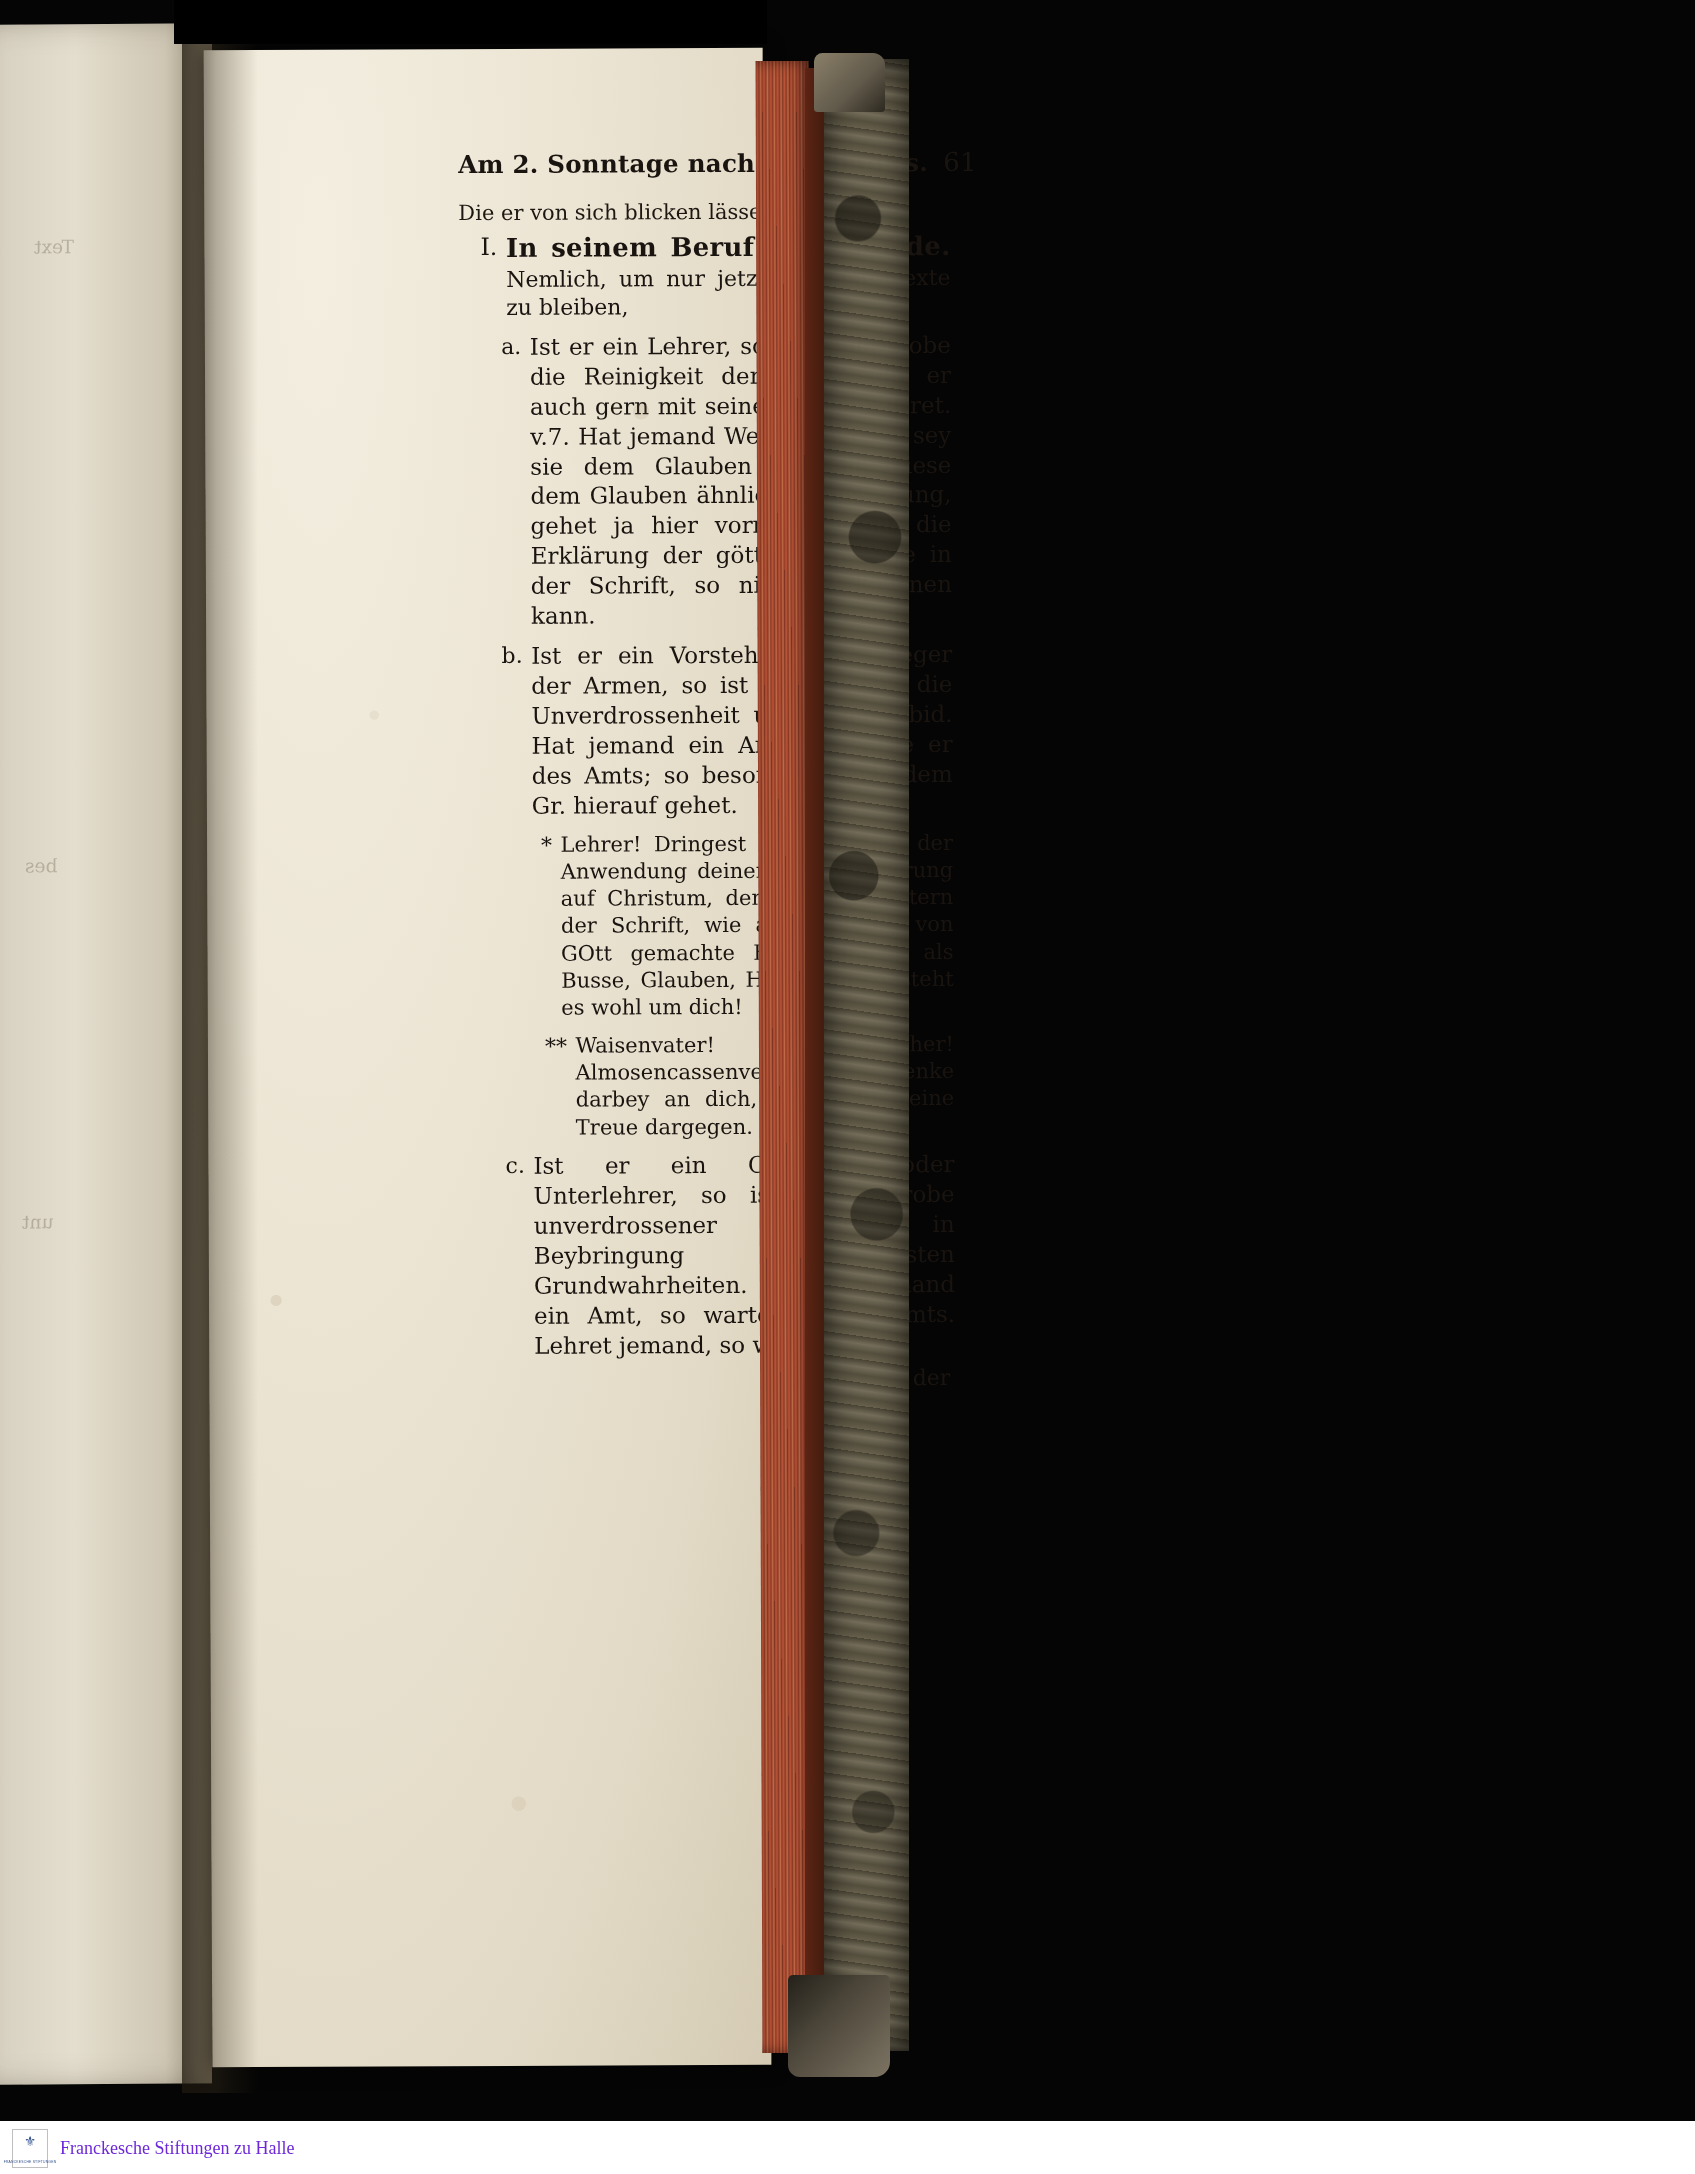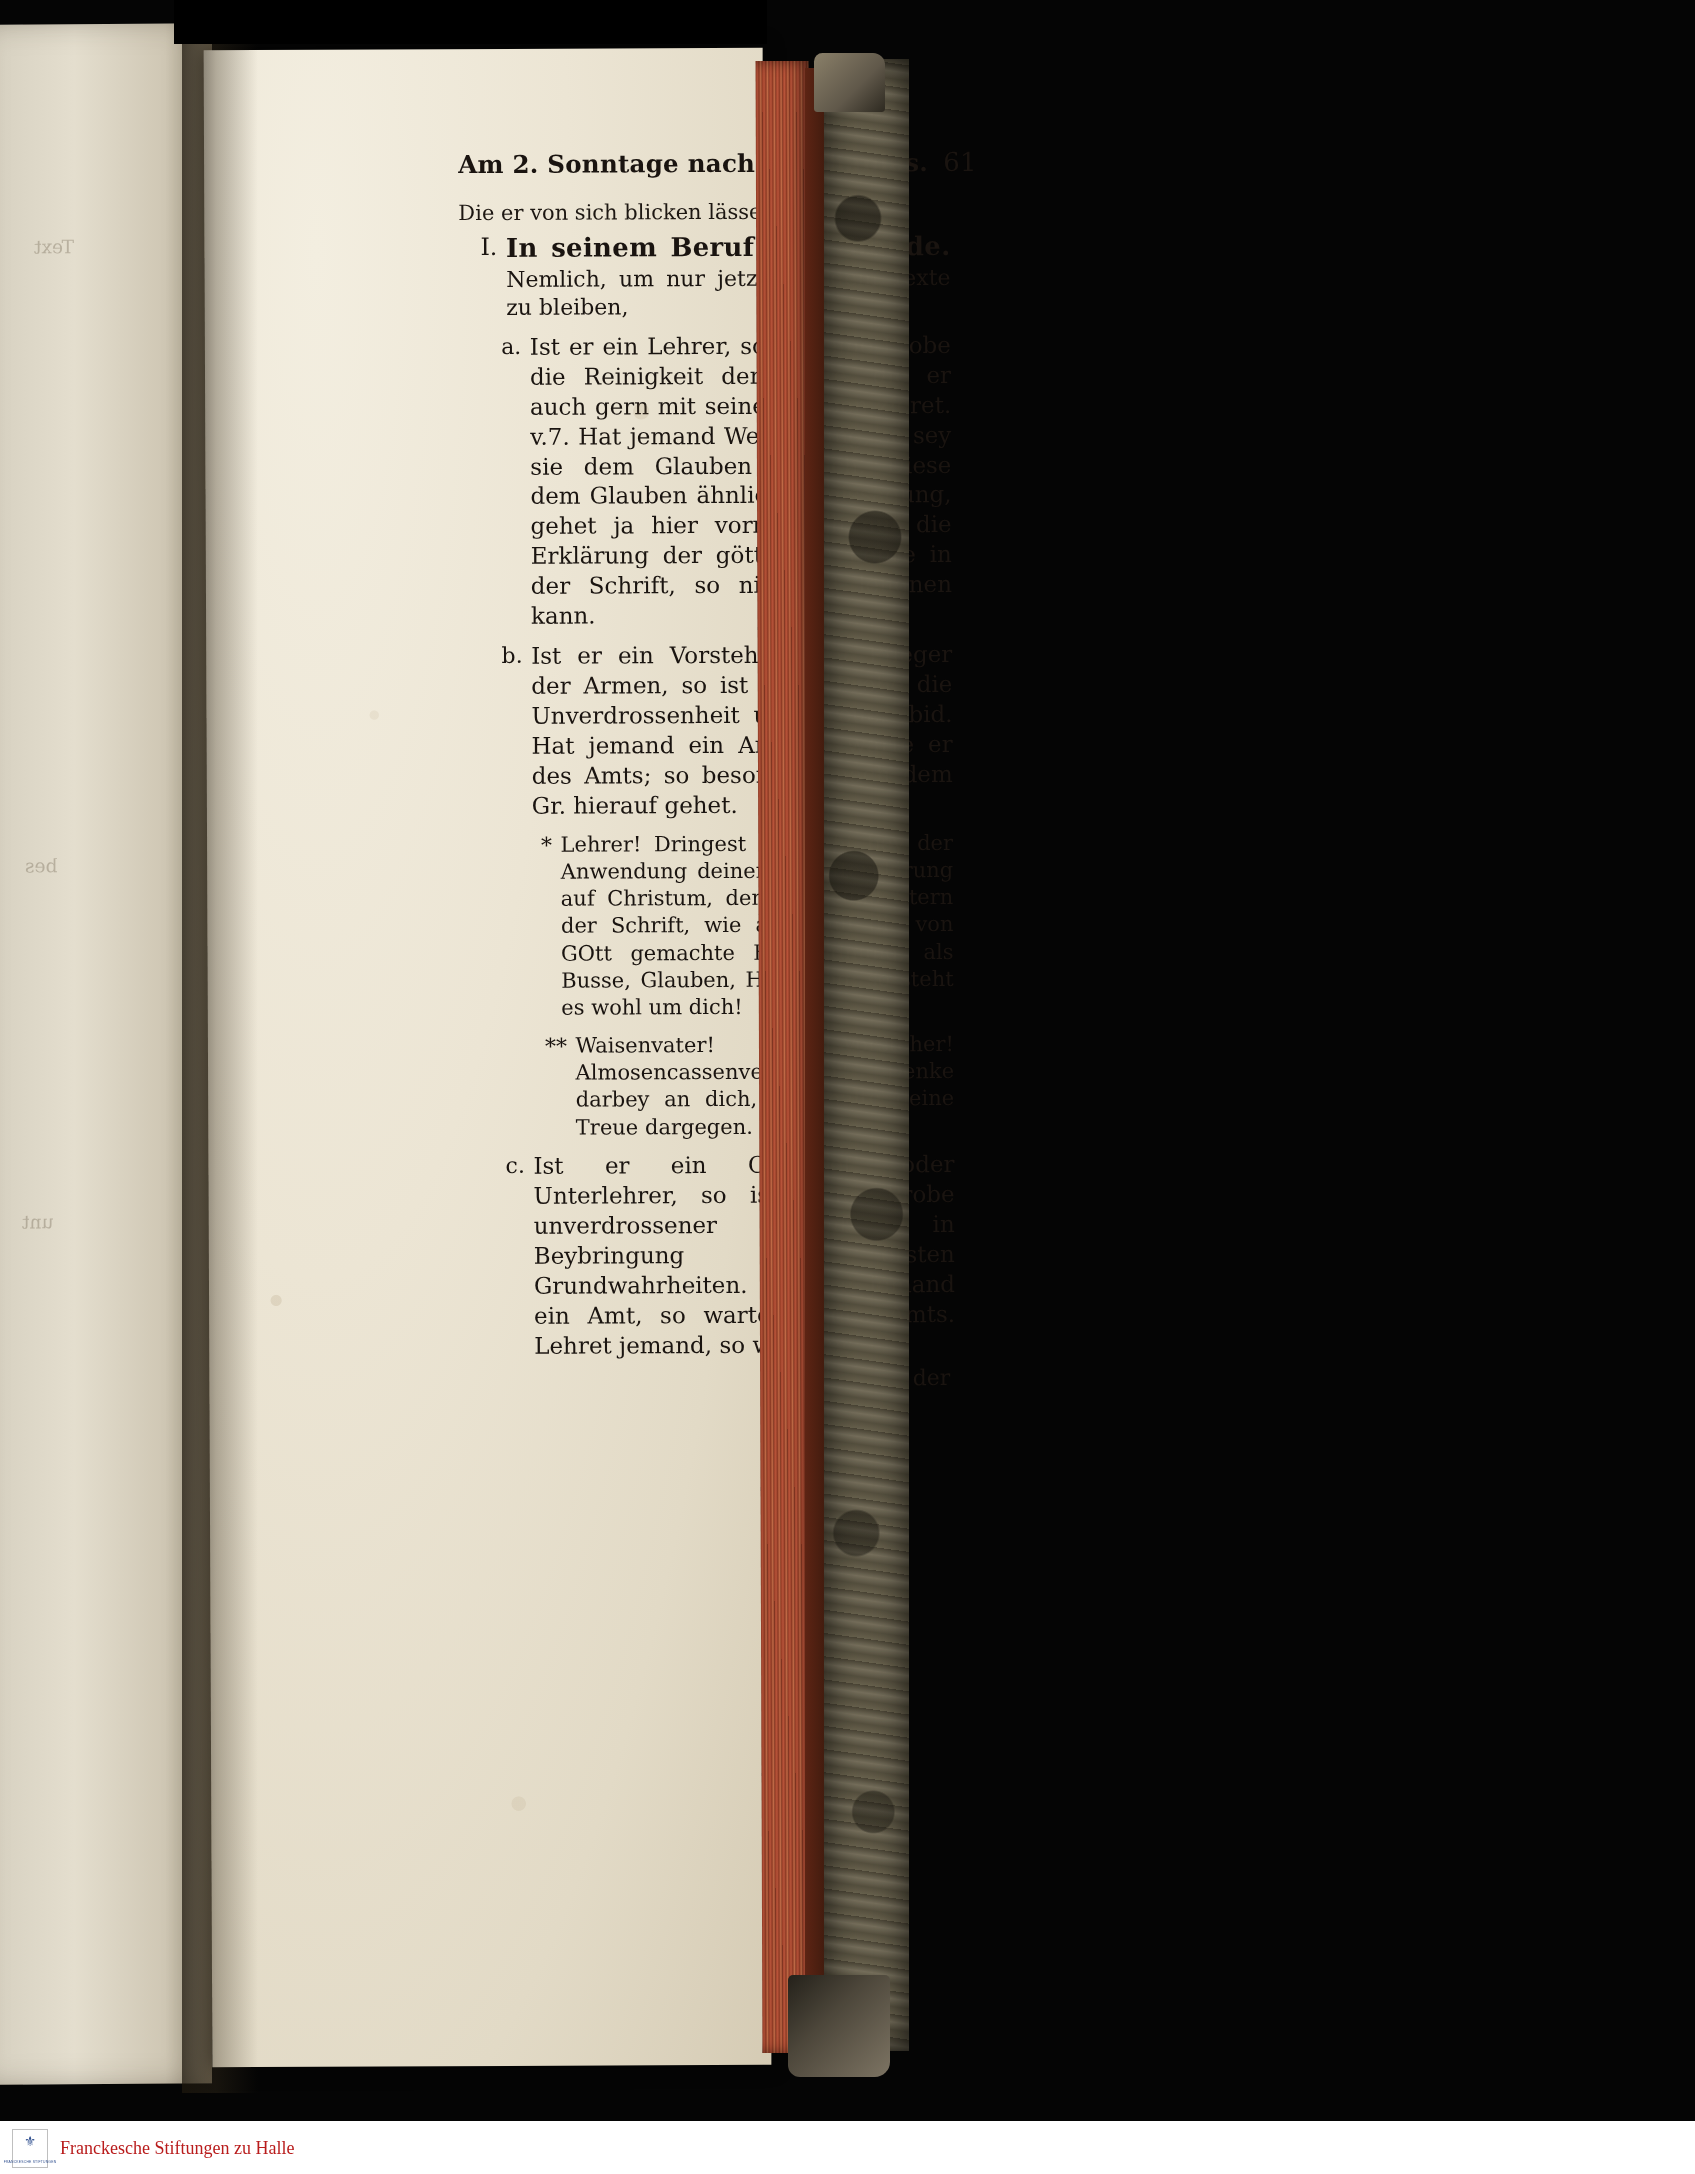--- a/index.html
+++ b/index.html
@@ -284,21 +284,21 @@
     transform: translateX(-50%);
     font-size: 3.4px;
     letter-spacing: 0.2px;
     color: #2f4f8f;
     white-space: nowrap;
     font-family: "Liberation Sans", sans-serif;
   }
   .wm-text {
     font-family: "Liberation Serif", serif;
     font-size: 18px;
-    color: #b91c1c;
+    color: #6d28d9;
   }
 </style>
 </head>
 <body>
 
 <div id="scan-root">
 
   <div class="page-left">
     <div class="ghost" style="left:34px; top:212px;">Text</div>
     <div class="ghost" style="left:25.4px; top:831px;">bes</div>

